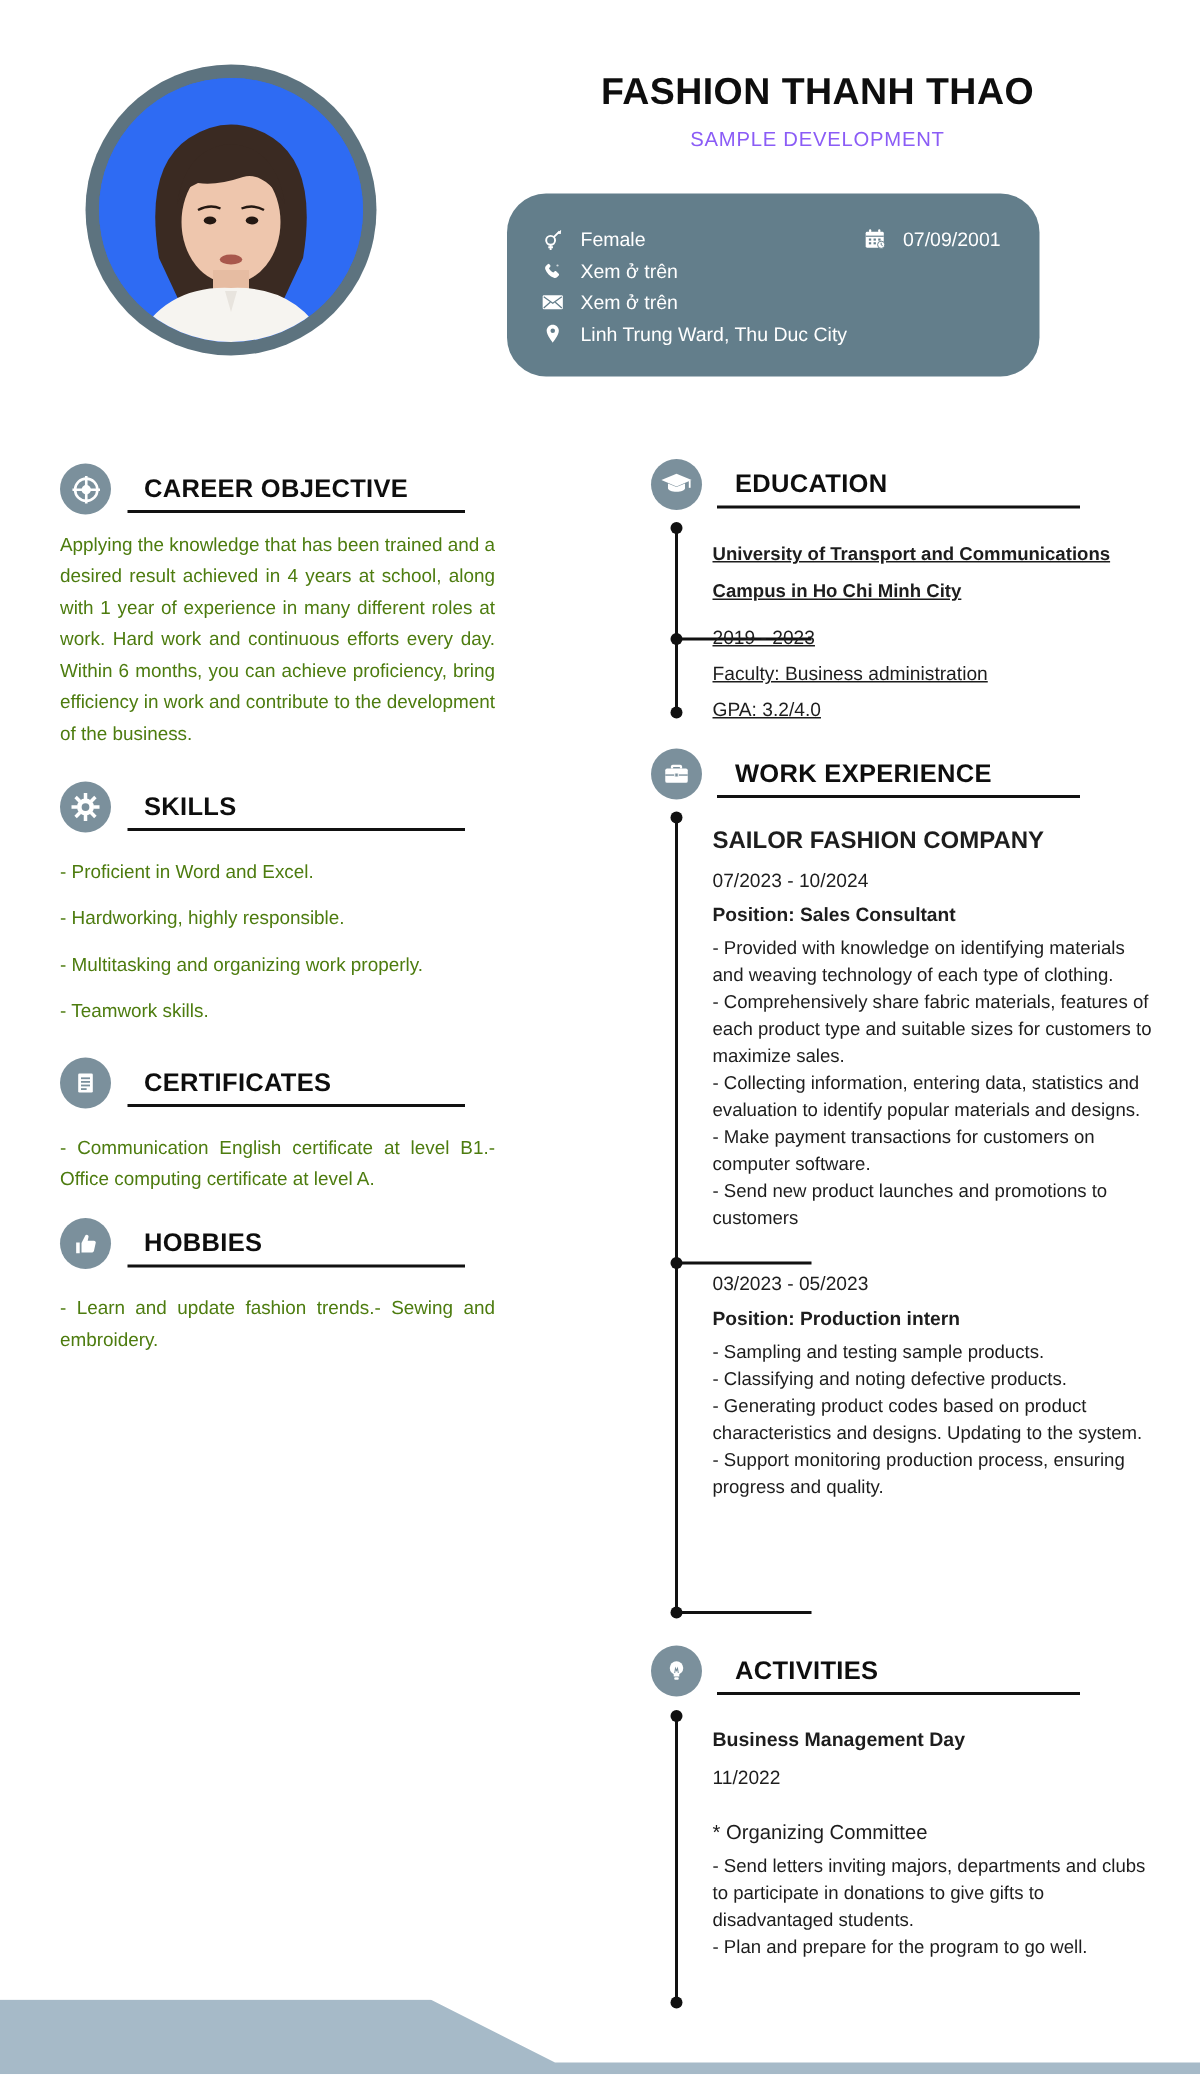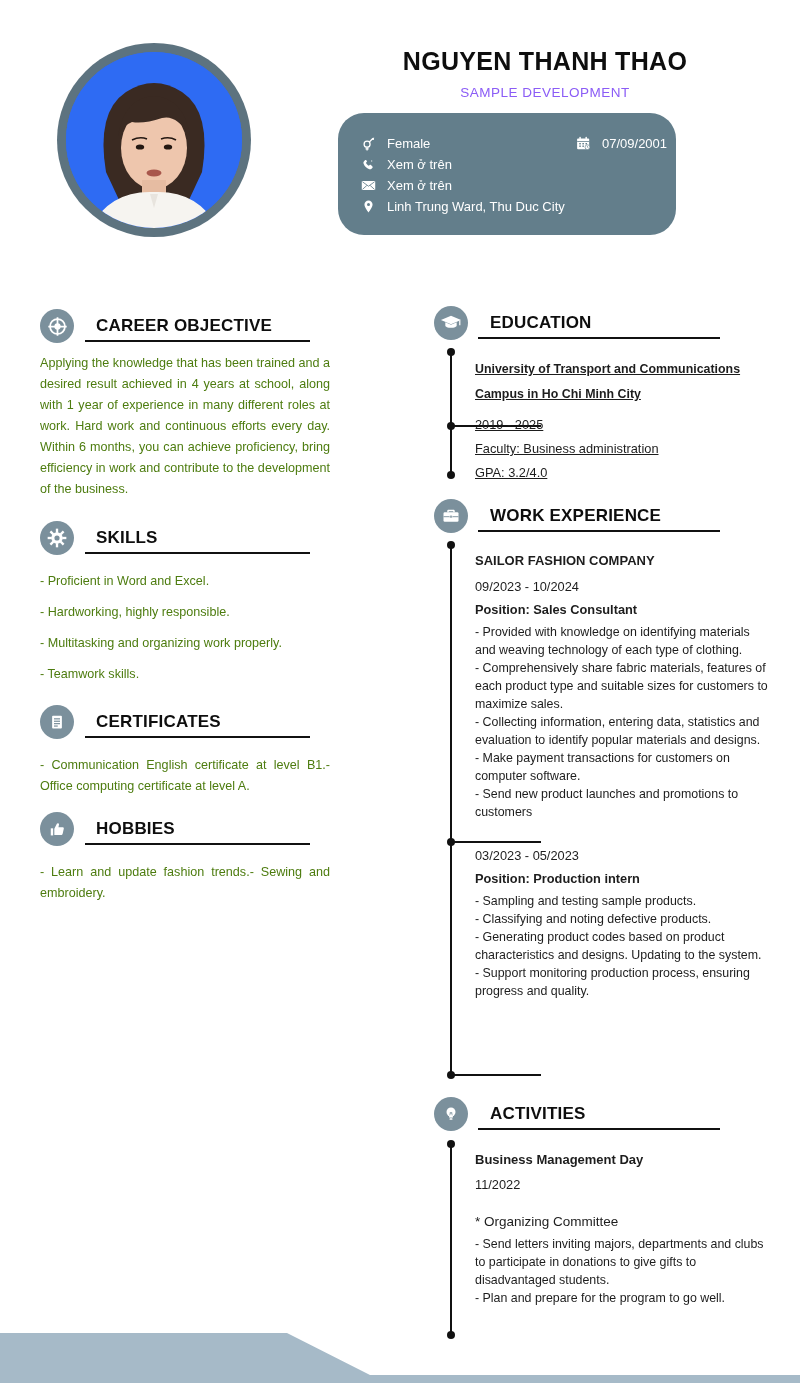--- a/index.html
+++ b/index.html
@@ -11,22 +11,22 @@
   .photo-ring { position:absolute; left:57px; top:43px; width:194px; height:194px;
     border-radius:50%; background:#5d737f; }
   .photo-inner { position:absolute; left:9px; top:9px; width:176px; height:176px;
     border-radius:50%; overflow:hidden; background:#2e6bf3; }
   
   .name { position:absolute; left:330px; top:47px; width:430px; text-align:center;
     font-size:25px; font-weight:bold; color:#0e0e0e; letter-spacing:.3px; }
   .subtitle { position:absolute; left:330px; top:85px; width:430px; text-align:center;
     font-size:13.5px; letter-spacing:.5px; color:#8b5cf6; }
   
-  .info-card { position:absolute; left:338px; top:113px; width:338px; height:122px;
-    background:#637e8b; border-radius:26px; color:#fff; font-size:13px; }
+  .info-card { position:absolute; left:338px; top:129px; width:338px; height:122px;
+    background:#637e8b; border-radius:26px; color:#fff; font-size:13px;padding-left:17px; }
   .card-rows { position:absolute; left:20px; top:20px; right:12px; }
   .card-row { position:relative; display:flex; align-items:center; height:21px; }
   .card-item { display:flex; align-items:center; gap:9px; }
   .card-item .ci { width:20px; display:flex; justify-content:center; }
   .card-item-right { position:absolute; left:215px; top:0; height:21px; }
   
   .sec-head { position:absolute; display:flex; align-items:center; gap:22px; }
   .icon-circle { width:34px; height:34px; border-radius:50%; background:#7b909c;
     display:flex; align-items:center; justify-content:center; flex:0 0 34px; }
   .sec-title { font-size:17px; font-weight:bold; color:#0e0e0e; letter-spacing:.2px; }
@@ -35,21 +35,21 @@
   .lbody { position:absolute; left:40px; width:290px; font-size:12.6px; line-height:21px;
     text-align:justify; color:#4d7c0f; }
   .skill-item { line-height:21px; margin-bottom:10px; text-align:left; }
   
   .vline { position:absolute; width:2px; background:#111; }
   .dot { position:absolute; width:8px; height:8px; border-radius:50%; background:#111; }
   .tick { position:absolute; height:2px; background:#111; width:90px; }
   .rcontent { position:absolute; left:475px; width:296px; }
   .edu-school { font-size:12.4px; font-weight:bold; line-height:25px; margin-bottom:6px; }
   .edu-line { font-size:12.8px; line-height:24px; }
-  .job-company { font-size:13px; font-weight:bold; line-height:20px; margin-bottom:6px; }
+  .job-company { font-size:16px; font-weight:bold; line-height:20px; margin-bottom:6px; }
   .job-company.two { line-height:25px; margin-bottom:5px; }
   .job-period { font-size:12.8px; line-height:20px; margin-bottom:3px; }
   .job-pos { font-size:12.8px; font-weight:bold; line-height:20px; margin-bottom:3px; }
   .job-details { font-size:12.4px; line-height:18px; white-space:pre-line; }
   .act-name { font-size:13px; font-weight:bold; line-height:21px; margin-bottom:5px; }
   .act-period { font-size:12.8px; line-height:20px; margin-bottom:16px; }
   .act-role { font-size:13.5px; line-height:21px; margin-bottom:3px; }
   
   .footer-shape { position:absolute; left:0; top:1333px; width:800px; height:50px;
     background:#a6bac8;
@@ -72,21 +72,21 @@
         <path d="M66 88 q8 -4 15 -1" stroke="#241812" stroke-width="1.6" fill="none"></path>
         <path d="M95 87 q8 -3 15 1" stroke="#241812" stroke-width="1.6" fill="none"></path>
         <ellipse cx="88" cy="121" rx="7.5" ry="3.4" fill="#a8574c"></ellipse>
         <rect x="76" y="128" width="24" height="20" fill="#e6bca2"></rect>
         <path d="M24 176 Q44 138 88 140 Q132 138 152 176 Z" fill="#f6f4f0"></path>
         <path d="M84 142 L88 156 L92 142 Z" fill="#e8e4de"></path>
       </svg>
     </div>
   </div>
 
-  <div class="name">NGUYEN THANH THAO</div>
+  <div class="name">FASHION THANH THAO</div>
   <div class="subtitle">SAMPLE DEVELOPMENT</div>
 
   <div class="info-card">
     <div class="card-rows">
       <div class="card-row">
         <span class="card-item">
           <span class="ci">
             <svg viewBox="0 0 24 24" width="17" height="17">
                 <g stroke="#fff" stroke-width="1.8" fill="none">
                   <circle cx="10" cy="13" r="4.2"></circle>
@@ -244,21 +244,21 @@
     <span class="sec-title">EDUCATION</span>
   </div>
   <div class="rule" style="left:478px; top:337px; width:242px;"></div>
   <div class="vline" style="left:450px; top:352px; height:123px;"></div>
   <div class="dot" style="left:447px; top:348px;"></div>
   <div class="dot" style="left:447px; top:422px;"></div>
   <div class="dot" style="left:447px; top:471px;"></div>
   <div class="tick" style="left:451px; top:425px;"></div>
   <div class="rcontent" style="top:357px;text-decoration:underline;">
     <div class="edu-school">University of Transport and Communications Campus in Ho Chi Minh City</div>
-    <div class="edu-line">2019 - 2025</div>
+    <div class="edu-line">2019 - 2023</div>
     <div class="edu-line">Faculty: Business administration</div>
     <div class="edu-line">GPA: 3.2/4.0</div>
   </div>
 
   <div class="sec-head" style="left:434px; top:499px;">
     <span class="icon-circle">
       <svg viewBox="0 0 24 24" width="20" height="20">
           <g fill="#fff">
             <path d="M9 4.5h6c.8 0 1.5.7 1.5 1.5v1.5h-1.8V6.3H9.3v1.2H7.5V6c0-.8.7-1.5 1.5-1.5z"></path>
             <rect x="3" y="7.5" width="18" height="11.5" rx="1.5"></rect>
@@ -272,21 +272,21 @@
   <div class="rule" style="left:478px; top:530px; width:242px;"></div>
   <div class="vline" style="left:450px; top:545px; height:530px;"></div>
   <div class="dot" style="left:447px; top:541px;"></div>
   <div class="dot" style="left:447px; top:838px;"></div>
   <div class="dot" style="left:447px; top:1071px;"></div>
   <div class="tick" style="left:451px; top:841px;"></div>
   <div class="tick" style="left:451px; top:1074px;"></div>
 
   <div class="rcontent" style="top:551px;">
     <div class="job-company">SAILOR FASHION COMPANY</div>
-    <div class="job-period">09/2023 - 10/2024</div>
+    <div class="job-period">07/2023 - 10/2024</div>
     <div class="job-pos">Position: Sales Consultant</div>
     <div class="job-details">- Provided with knowledge on identifying materials and weaving technology of each type of clothing.
 - Comprehensively share fabric materials, features of each product type and suitable sizes for customers to maximize sales.
 - Collecting information, entering data, statistics and evaluation to identify popular materials and designs.
 - Make payment transactions for customers on computer software.
 - Send new product launches and promotions to customers</div>
   </div>
 
   <div class="rcontent" style="top:846px;">
     <div class="job-period">03/2023 - 05/2023</div>

